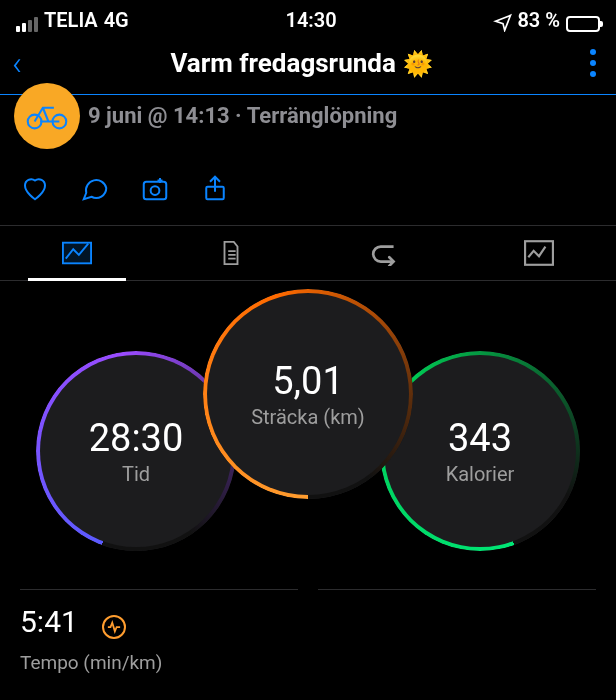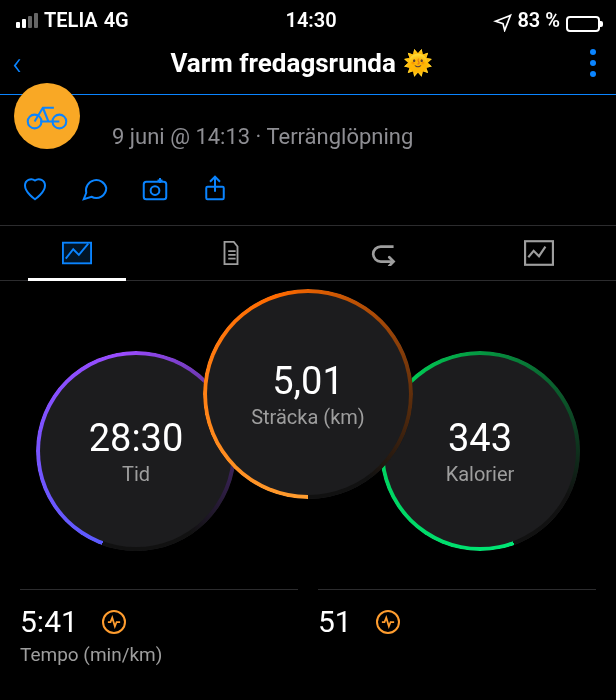--- a/index.html
+++ b/index.html
@@ -14,46 +14,46 @@
 
   
   .status-bar {
     display: flex;
     justify-content: space-between;
     align-items: center;
     padding: 8px 16px 4px;
     font-size: 20px;
     font-weight: 600;
   }
-  .status-left { display:flex; align-items:center; gap:6px; }
+  .status-left { display:flex; gap:6px; }
   .status-right { display:flex; align-items:flex-end; gap:4px; }
   .signal-bars { display:inline-flex; align-items:flex-end; gap:2px; }
   .signal-bars span { width:4px; background:#fff; display:inline-block; border-radius:1px;}
   .signal-bars span.dim { background:#666; }
   .b1{height:6px}.b2{height:9px}.b3{height:12px}.b4{height:15px}
   .battery {
     width:34px; height:16px; border:2px solid #fff; border-radius:4px; position:relative; margin-left:2px;
   }
   .battery::after{content:"";position:absolute;right:-5px;top:3px;width:3px;height:6px;background:#fff;border-radius:0 2px 2px 0;}
   .battery-fill{background:#fff;height:100%;width:83%;border-radius:1px;}
 
   
   .nav-header {
     display:flex; align-items:center; padding:10px 12px 14px; position:relative;
   }
   .back-chevron { color:#0a84ff; font-size:34px; font-weight:300; line-height:1; }
-  .header-title-wrap { flex:1; text-align:center; display:flex; justify-content:center; align-items:center; gap:8px;}
+  .header-title-wrap { flex:1; text-align:center; display:flex; justify-content:center; align-items:flex-end; gap:8px;}
   .header-title { font-size:26px; font-weight:700; }
   .sun-emoji { font-size:24px; }
   .more-dots { display:flex; flex-direction:column; gap:5px; padding:0 8px;}
   .more-dots span{width:6px;height:6px;background:#0a84ff;border-radius:50%;}
   .divider-blue { height:1px; background:#0a84ff; }
 
   
-  .activity-row { display:flex; align-items:flex-end; gap:32px; padding:8px 14px 24px; }
+  .activity-row { display:flex; align-items:flex-start; gap:8px; padding:8px 14px 24px;font-weight:bold; }
   .avatar {
     width:66px;height:66px;border-radius:50%;background:#f9a825;display:flex;align-items:center;justify-content:center;
     margin-top:-20px;
   }
   .bike-svg{width:44px;height:44px;}
   .activity-meta{ color:#8e8e93; font-size:22px; }
 
   
   .action-row { display:flex; gap:30px; padding:0 20px 18px; }
   .action-icon { color:#0a84ff; }
@@ -80,23 +80,23 @@
   }
   .ring-time { width:200px;height:200px; left:36px; top:62px; --ring-grad: conic-gradient(from 200deg,#5b5bff,#9a4bff,#111 85%);}
   .ring-dist { width:210px;height:210px; left:203px; top:0px; --ring-grad: conic-gradient(from 180deg,#ff9d2f,#ff6a00,#111 90%); z-index:2;}
   .ring-cal  { width:200px;height:200px; left:380px; top:62px; --ring-grad: conic-gradient(from 160deg,#00e676,#00c853,#111 88%);}
   .ring .value{font-size:38px;font-weight:400;}
   .ring .label{color:#9e9e9e;font-size:20px;margin-top:2px;}
 
   
   .bottom-stats { display:flex; padding:10px 20px 0; gap:20px;}
   .stat-col { flex:1; border-top:1px solid #2c2c2e; padding-top:14px;}
-  .stat-top { display:flex; align-items:center; gap:24px;}
+  .stat-top { display:flex; align-items:flex-end; gap:24px;}
   .stat-value { font-size:30px; font-weight:400;}
-  .stat-label { color:#9e9e9e; font-size:19px; margin-top:4px;}
+  .stat-label { color:#9e9e9e; font-size:19px; margin-top:12px;}
   .pulse-icon { width:24px;height:24px;border:2px solid #ff9d2f;border-radius:50%;display:flex;align-items:center;justify-content:center;}
   .pulse-icon svg{width:14px;height:14px;stroke:#ff9d2f;fill:none;stroke-width:2;}
 </style>
 </head>
 <body>
 
 <div class="status-bar">
   <div class="status-left">
     <span class="signal-bars">
       <span class="b1"></span>
@@ -216,22 +216,14 @@
       <span class="stat-value">5:41</span>
       <span class="pulse-icon">
         <svg viewBox="0 0 16 12">
             <path d="M1 6h3l2-5 3 10 2-5h4"></path>
           </svg>
       </span>
     </div>
     <div class="stat-label">Tempo (min/km)</div>
   </div>
   <div class="stat-col">
-    <div class="stat-top">
-      <span class="stat-value">51</span>
-      <span class="pulse-icon">
-        <svg viewBox="0 0 16 12">
-            <path d="M1 6h3l2-5 3 10 2-5h4"></path>
-          </svg>
-      </span>
-    </div>
   </div>
 </div>
 
 </body></html>

